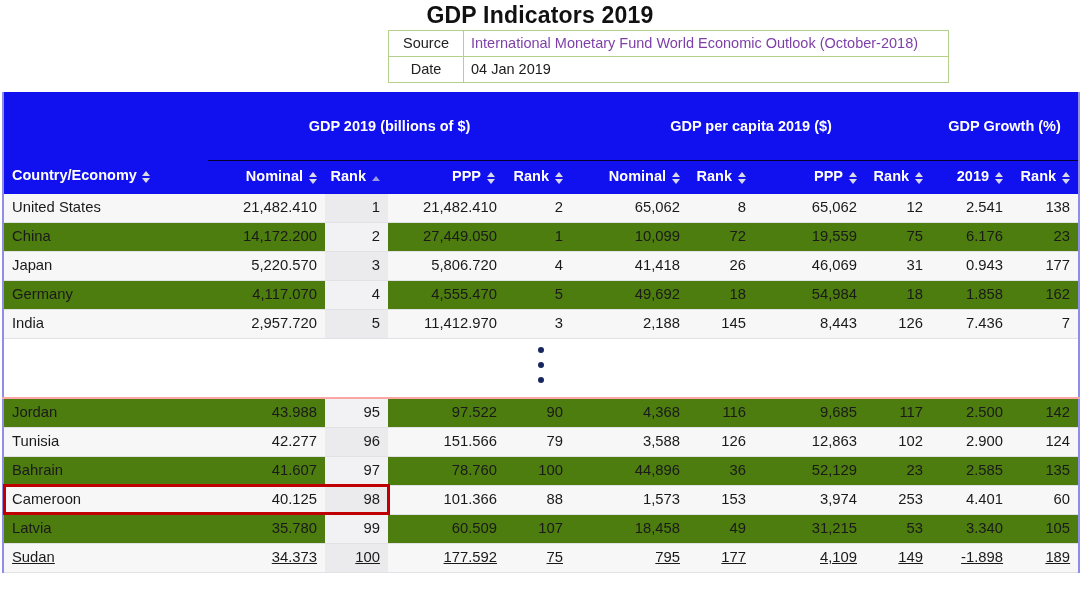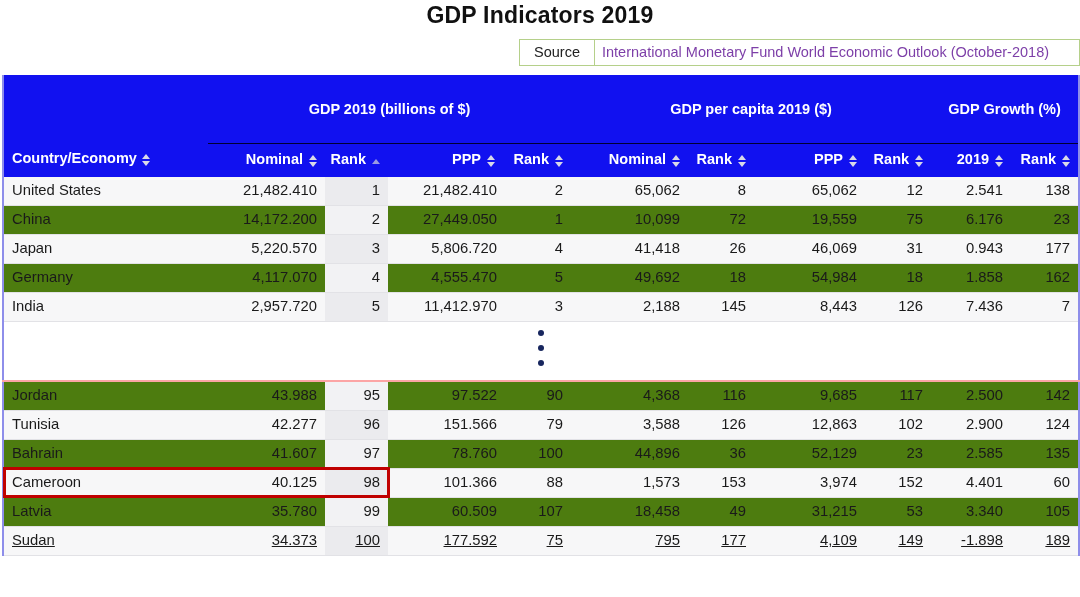--- a/index.html
+++ b/index.html
@@ -21,23 +21,23 @@
     font-size: 23px;
     font-weight: bold;
     color: #111111;
     letter-spacing: 0.2px;
     height: 30px;
     line-height: 30px;
   }
 
   
   .meta-wrap {
-    margin: 9px 0 0 0;
+    margin: 0 0 0 0;
     display: flex;
-    justify-content: flex-end;
+    justify-content: center;
     padding-left: 257px;
   }
   table.meta {
     border-collapse: collapse;
     width: 561px;
     table-layout: fixed;
   }
   table.meta td {
     border: 1px solid #b5d08a;
     padding: 3px 7px 4px 7px;
@@ -187,20 +187,24 @@
 <body>
 
 <div class="page-title">GDP Indicators 2019</div>
 
 <div class="meta-wrap">
   <table class="meta">
     <tbody>
       <tr>
         <td class="meta-key">Source</td>
         <td class="meta-val-source">International Monetary Fund World Economic Outlook (October-2018)</td>
+      </tr>
+      <tr>
+        <td class="meta-key">Date</td>
+        <td class="meta-val">04 Jan 2019</td>
       </tr>
     </tbody>
   </table>
 </div>
 
 <div class="main-table-wrap table-rel">
   <table class="gdp">
     <colgroup>
       <col style="width:205px">
       <col style="width:117px">
@@ -378,21 +382,21 @@
 
       <tr class="row-even" id="highlight-row">
         <td class="c-country">Cameroon</td>
         <td class="num">40.125</td>
         <td class="num sorted-col" id="highlight-end-cell">98</td>
         <td class="num">101.366</td>
         <td class="num">88</td>
         <td class="num">1,573</td>
         <td class="num">153</td>
         <td class="num">3,974</td>
-        <td class="num">152</td>
+        <td class="num">253</td>
         <td class="num">4.401</td>
         <td class="num">60</td>
       </tr>
 
       <tr class="row-odd">
         <td class="c-country">Latvia</td>
         <td class="num">35.780</td>
         <td class="num sorted-col">99</td>
         <td class="num">60.509</td>
         <td class="num">107</td>

